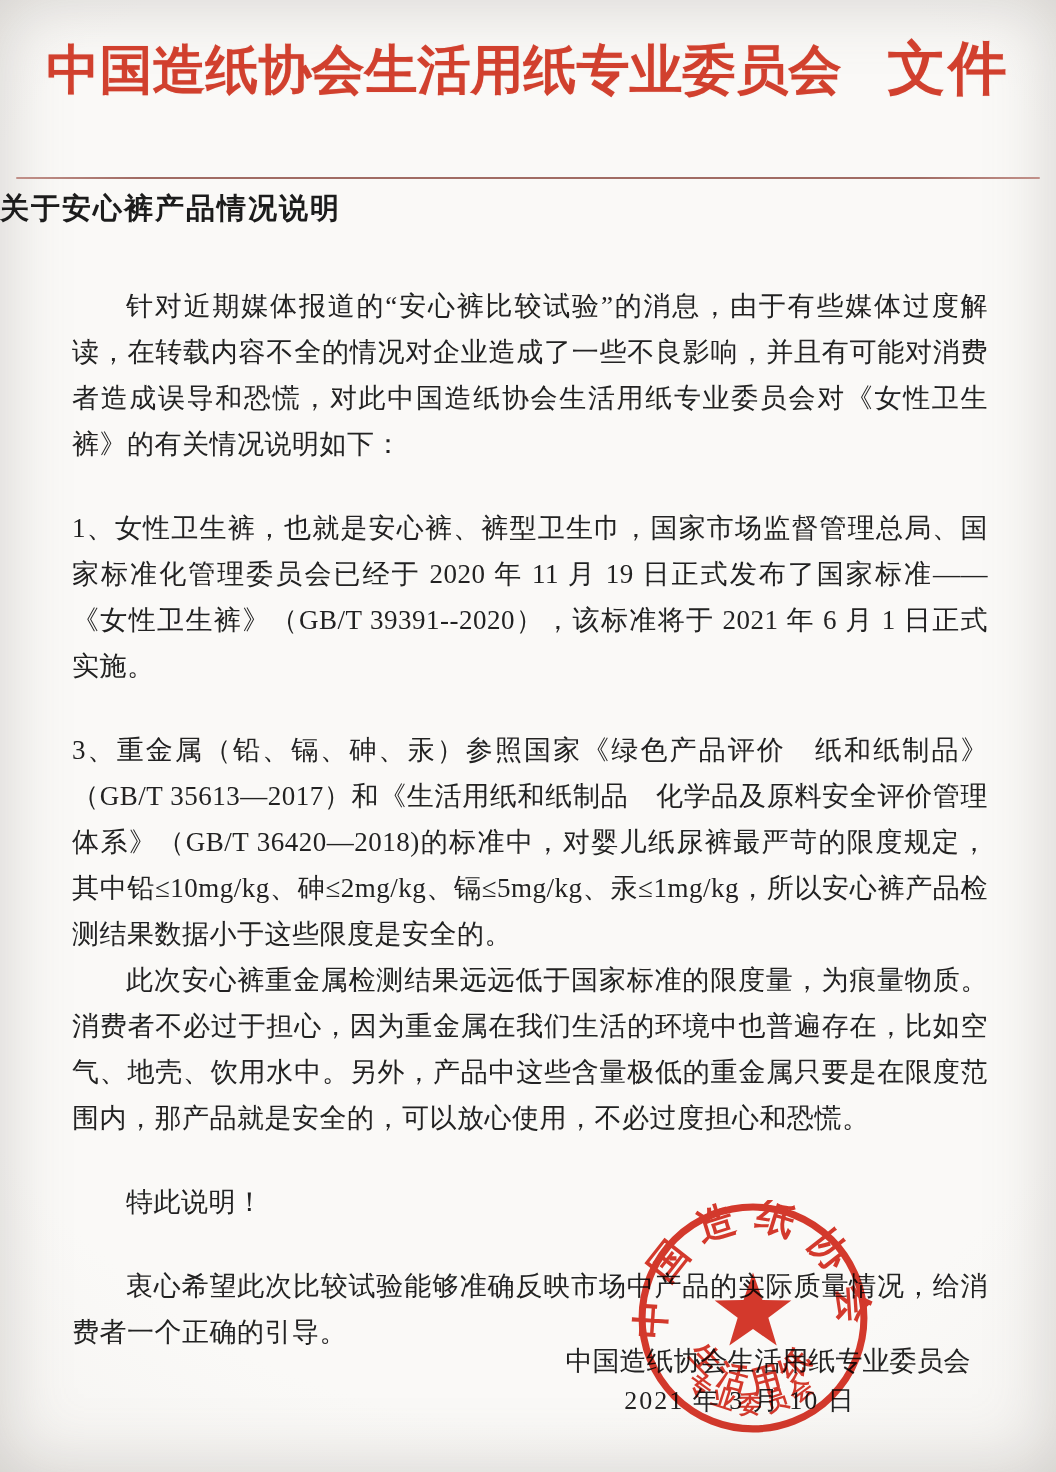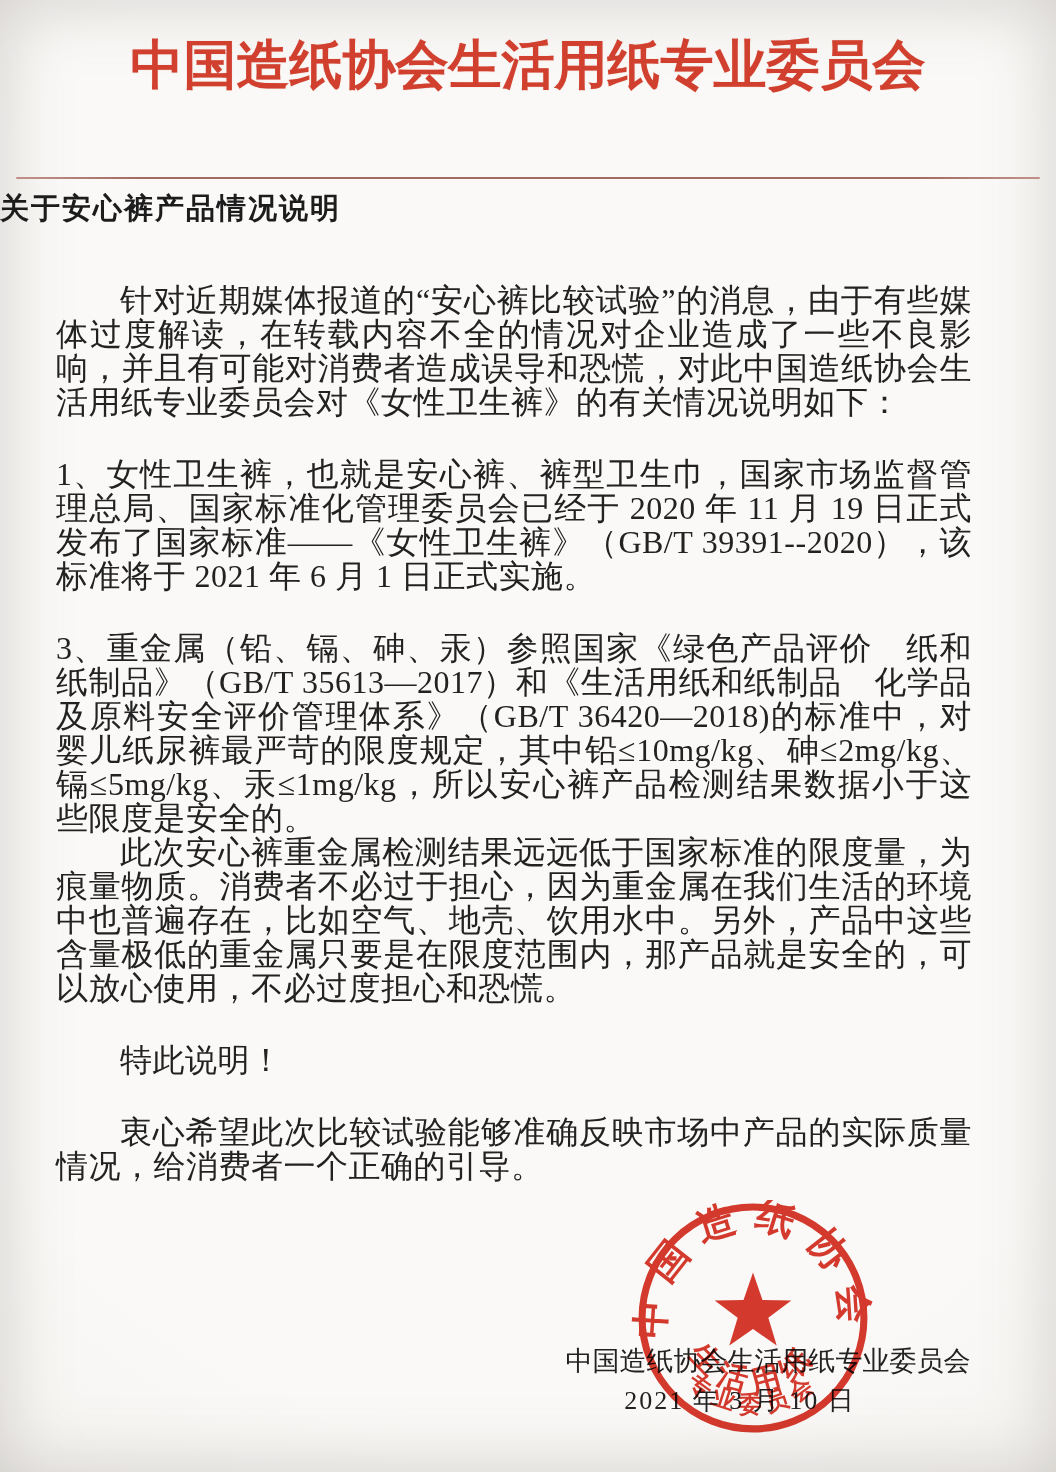--- a/index.html
+++ b/index.html
@@ -30,22 +30,22 @@
   }
   
   .title{
     position:absolute;top:189px;left:0;right:0;margin:0;
     text-align:left;
     font-family:"DejaVu Sans","Liberation Sans",sans-serif;
     font-weight:bold;font-size:29px;letter-spacing:2px;color:#1c1c1c;
   }
   
   .doc-body{
-    position:absolute;top:283px;left:56px;width:916px;
-    font-size:32px;line-height:34px;letter-spacing:.5px;
+    position:absolute;top:283px;left:72px;width:916px;
+    font-size:27px;line-height:46px;letter-spacing:.5px;
     text-align:justify;color:#222;
   }
   .para{margin:0;}
   .para.ind{text-indent:2em;}
   .para.gap{margin-top:38px;}
   
   .signature{
     position:absolute;top:1344px;left:560px;width:416px;
     font-size:27px;line-height:34px;color:#222;text-align:center;white-space:nowrap;
   }
@@ -65,20 +65,21 @@
   .seal .t-mid{font-size:30px;letter-spacing:8px;}
   .seal .t-bot{font-size:23px;letter-spacing:6px;}
 </style>
 </head>
 <body>
 
 <div class="page">
 
   <div class="letterhead">
     <span class="org">中国造纸协会生活用纸专业委员会</span>
+    <span class="doclabel">文件</span>
   </div>
 
   <div class="divider"></div>
 
   <h1 class="title">关于安心裤产品情况说明</h1>
 
   <div class="doc-body">
     <p class="para ind">针对近期媒体报道的“安心裤比较试验”的消息，由于有些媒体过度解读，在转载内容不全的情况对企业造成了一些不良影响，并且有可能对消费者造成误导和恐慌，对此中国造纸协会生活用纸专业委员会对《女性卫生裤》的有关情况说明如下：</p>
     <p class="para gap">1、女性卫生裤，也就是安心裤、裤型卫生巾，国家市场监督管理总局、国家标准化管理委员会已经于 2020 年 11 月 19 日正式发布了国家标准——《女性卫生裤》（GB/T 39391--2020），该标准将于 2021 年 6 月 1 日正式实施。</p>
     <p class="para gap">3、重金属（铅、镉、砷、汞）参照国家《绿色产品评价　纸和纸制品》（GB/T 35613—2017）和《生活用纸和纸制品　化学品及原料安全评价管理体系》（GB/T 36420—2018)的标准中，对婴儿纸尿裤最严苛的限度规定，其中铅≤10mg/kg、砷≤2mg/kg、镉≤5mg/kg、汞≤1mg/kg，所以安心裤产品检测结果数据小于这些限度是安全的。</p>

